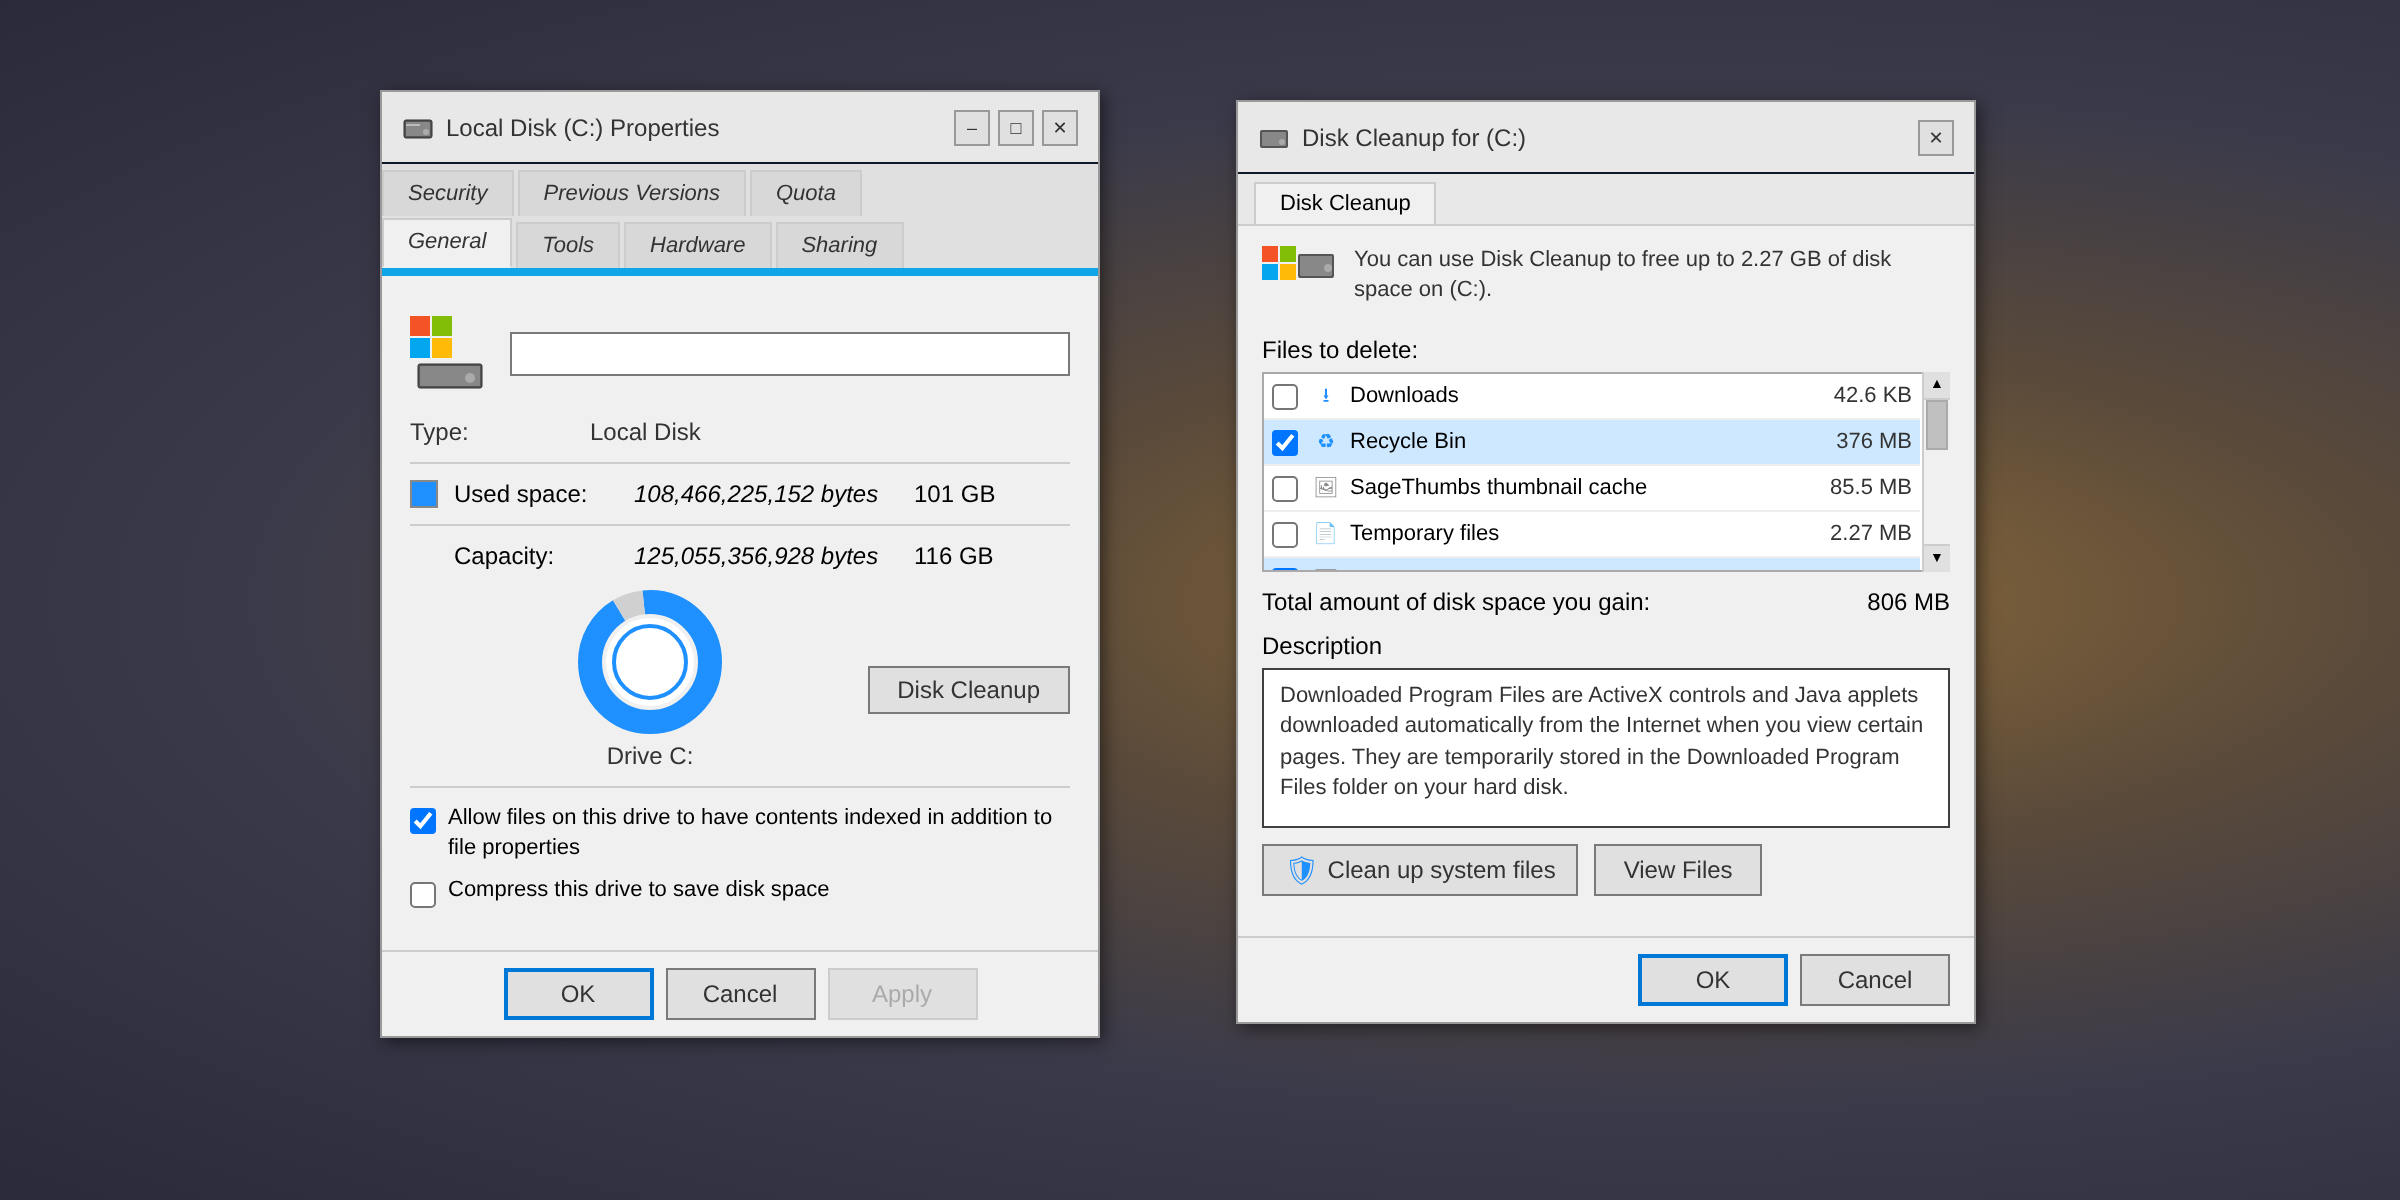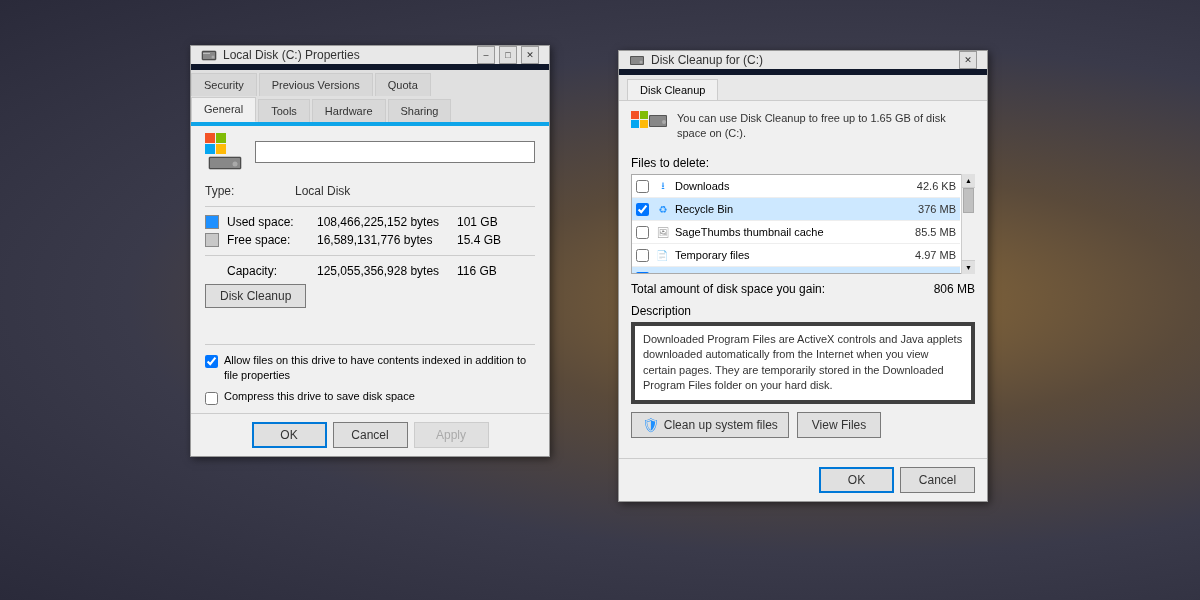--- a/index.html
+++ b/index.html
@@ -17,26 +17,26 @@
     
     .window {
       position: absolute;
       background: #f0f0f0;
       border: 1px solid #999;
       box-shadow: 2px 2px 8px rgba(0,0,0,0.5);
     }
 
     .title-bar {
       background: #e8e8e8;
-      border-bottom: 6px solid #0f172a;
+      border-bottom: 1px solid #0f172a;
       padding: 8px 10px;
       display: flex;
       align-items: center;
       justify-content: space-between;
-      height: 24px;
+      height: 36px;
     }
 
     .title-bar-left {
       display: flex;
       align-items: center;
       gap: 6px;
       font-size: 12px;
       color: #333;
     }
 
@@ -79,33 +79,34 @@
     .tab {
       padding: 5px 12px;
       border: 1px solid #ccc;
       border-bottom: none;
       background: #d8d8d8;
       cursor: pointer;
       font-size: 11px;
       color: #333;
       margin-right: 2px;
       margin-top: 3px;
+      font-style: italic;
     }
 
     .tab.active {
       background: #f0f0f0;
       border-bottom: 1px solid #f0f0f0;
       margin-top: 1px;
       font-weight: normal;
       z-index: 1;
       position: relative;
     }
 
     .props-content {
-      padding: 2px 14px;
+      padding: 15px 14px;
       background: #f0f0f0;
     }
 
     .drive-icon-row {
       display: flex;
       align-items: center;
       gap: 10px;
       margin-bottom: 12px;
       margin-top: 4px;
     }
@@ -156,20 +157,21 @@
     }
 
     .space-label {
       width: 90px;
       font-size: 12px;
     }
 
     .space-bytes {
       width: 140px;
       font-size: 12px;
+      font-style: italic;
     }
 
     .space-gb {
       font-size: 12px;
     }
 
     .hr-line {
       border: none;
       border-top: 1px solid #ccc;
       margin: 8px 0;
@@ -303,21 +305,21 @@
     }
 
     .total-row {
       display: flex;
       justify-content: space-between;
       margin: 8px 0;
       font-size: 12px;
     }
 
     .desc-box {
-      border: 4px solid #404040;
+      border: 1px solid #404040;
       background: white;
       padding: 6px 8px;
       font-size: 11px;
       color: #333;
       line-height: 1.4;
       margin-bottom: 8px;
       min-height: 80px;
     }
 
     .desc-label {
@@ -402,36 +404,41 @@
 
     <hr class="hr-line">
 
     <div class="space-row">
       <div class="space-color" style="background:#1e90ff;"></div>
       <span class="space-label">Used space:</span>
       <span class="space-bytes">108,466,225,152 bytes</span>
       <span class="space-gb">101 GB</span>
     </div>
 
-    <div class="space-row">
-      <div class="space-color" style="background:#c8c8c8;"></div>
-      <span class="space-label">Free space:</span>
-      <span class="space-bytes">16,589,131,776 bytes</span>
-      <span class="space-gb">15.4 GB</span>
-    </div>
 
     <hr class="hr-line">
 
     <div class="space-row" style="padding-left:22px;">
       <span class="space-label">Capacity:</span>
       <span class="space-bytes">125,055,356,928 bytes</span>
       <span class="space-gb">116 GB</span>
     </div>
 
     <div style="display:flex; align-items:flex-end; margin: 6px 0 8px 0;">
+      <div style="display:flex; flex-direction:column; align-items:center; margin-right: auto; margin-left: 80px;">
+        <div class="donut-container">
+          <svg width="80" height="80" viewBox="0 0 80 80">
+            <circle cx="40" cy="40" r="30" fill="none" stroke="#1e90ff" stroke-width="12" stroke-dasharray="172 13" stroke-dashoffset="0" transform="rotate(-90 40 40)"></circle>
+            <circle cx="40" cy="40" r="30" fill="none" stroke="#d0d0d0" stroke-width="12" stroke-dasharray="13 172" stroke-dashoffset="-172" transform="rotate(-90 40 40)"></circle>
+            <circle cx="40" cy="40" r="22" fill="white"></circle>
+            <circle cx="40" cy="40" r="18" fill="none" stroke="#1e90ff" stroke-width="2"></circle>
+          </svg>
+        </div>
+        <span style="font-size:12px; color:#333;">Drive C:</span>
+      </div>
       <div style="display:flex; align-items:flex-start; padding-bottom: 28px;">
         <button class="btn">Disk Cleanup</button>
       </div>
     </div>
 
     <hr class="hr-line">
 
     <div class="checkbox-row">
       <input type="checkbox" id="index" checked="" style="">
       <label for="index" style="line-height:1.4;">Allow files on this drive to have contents indexed in addition to file properties</label>
@@ -478,21 +485,21 @@
           <rect x="0" y="0" width="8" height="8" fill="#f35325"></rect>
           <rect x="9" y="0" width="8" height="8" fill="#81bc06"></rect>
           <rect x="0" y="9" width="8" height="8" fill="#05a6f0"></rect>
           <rect x="9" y="9" width="8" height="8" fill="#ffba08"></rect>
 
           <rect x="18" y="4" width="18" height="12" rx="1" fill="#555"></rect>
           <rect x="19" y="5" width="16" height="10" rx="0.5" fill="#888"></rect>
           <circle cx="33" cy="11" r="2" fill="#aaa"></circle>
         </svg>
       </div>
-      <p class="info-text">You can use Disk Cleanup to free up to 1.65 GB of disk space on  (C:).</p>
+      <p class="info-text">You can use Disk Cleanup to free up to 2.27 GB of disk space on  (C:).</p>
     </div>
 
     <div class="files-label">Files to delete:</div>
 
     <div style="position:relative; height:100px; margin-bottom:6px;">
       <div class="files-list" style="height:100%; padding-right:14px; overflow:hidden;">
 
         <div class="file-item">
           <input type="checkbox" style="">
           <span class="file-icon" style="color:#1e90ff;">⭳</span>
@@ -511,21 +518,21 @@
           <input type="checkbox" style="">
           <span class="file-icon" style="color:#888;">🖼</span>
           <span class="file-name">SageThumbs thumbnail cache</span>
           <span class="file-size">85.5 MB</span>
         </div>
 
         <div class="file-item">
           <input type="checkbox" style="">
           <span class="file-icon" style="color:#888;">📄</span>
           <span class="file-name">Temporary files</span>
-          <span class="file-size">4.97 MB</span>
+          <span class="file-size">2.27 MB</span>
         </div>
 
         <div class="file-item" style="background:#cde8ff;">
           <input type="checkbox" checked="" style="">
           <span class="file-icon" style="color:#888;">🖼</span>
           <span class="file-name">Thumbnails</span>
           <span class="file-size">428 MB</span>
         </div>
 
       </div>

